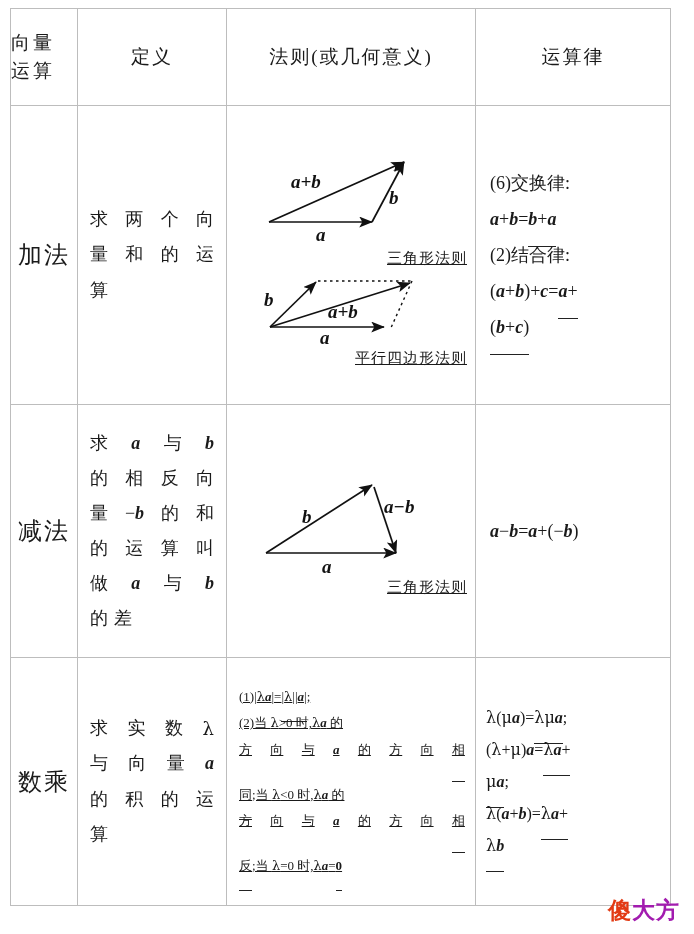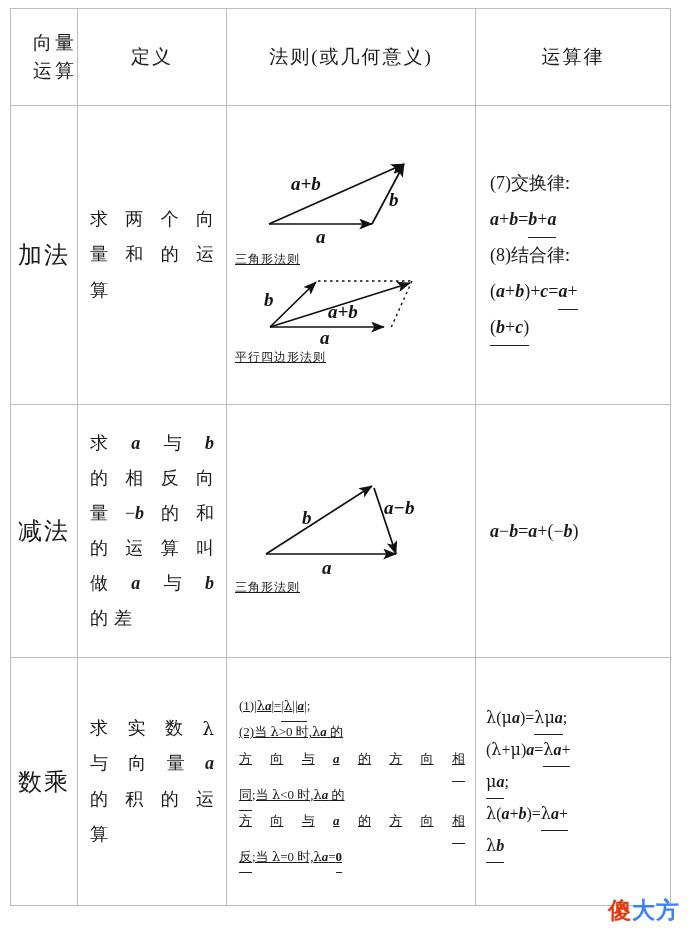--- a/index.html
+++ b/index.html
@@ -26,64 +26,64 @@
     color: #1a1a1a;
   }
 
   col.c1 { width: 67px; }
   col.c2 { width: 149px; }
   col.c3 { width: 249px; }
   col.c4 { width: 195px; }
 
   
   .hd { text-align: center; font-size: 19px; line-height: 1.45; letter-spacing: 2px; }
-  .hd-stack { display:flex; flex-direction:column; align-items:flex-end; justify-content:center; letter-spacing:3px;}
+  .hd-stack { display:flex; flex-direction:column; align-items:flex-start; justify-content:center; letter-spacing:3px;}
 
   
   .rowlab { text-align: center; font-size: 24px; letter-spacing: 2px; }
 
   
   .defbox { padding: 6px 12px; font-size: 18px; line-height: 1.95; }
   .jline {
     display: flex; justify-content: space-between;
     white-space: nowrap;
   }
   .jline.last { justify-content: flex-start; }
   .jline > span { display:inline-block; }
 
   
   .mi { font-style: italic; font-weight: bold; font-family:"Liberation Serif","DejaVu Serif",serif; }
   .gk { font-family: "DejaVu Serif", serif; font-style: normal; }
-  .ul { border-bottom: 1.6px solid #222; padding-bottom: 8px; }
+  .ul { border-bottom: 1.6px solid #222; padding-bottom: 17px; }
 
   
   .rulebox { padding: 4px 8px; text-decoration: underline; }
   .diagwrap { text-align: center; }
-  .diagcap { font-size: 12px; letter-spacing: 1px; text-align:left; margin-top: 1px; }
+  .diagcap { font-size: 15px; letter-spacing: 1px; text-align:right; margin-top: 1px; }
 
   
   .lawbox { padding: 6px 10px 6px 14px; font-size: 18px; line-height: 2.0; }
   .lawline { white-space: nowrap; }
 
   
   .smbox { padding: 4px 10px 4px 12px; font-size: 13px; line-height: 2.05; text-decoration: underline; }
   .smline { white-space: nowrap; }
   .smjust { display:flex; justify-content: space-between; white-space: nowrap; }
 
   .smlawbox { padding: 4px 8px 4px 10px; font-size: 16px; line-height: 2.0; }
 
   
   .watermark {
     position: absolute; right: 14px; bottom: 8px;
     font-size: 23px; font-weight: bold; letter-spacing: 1px;
     font-family: "DejaVu Sans", "Liberation Sans", sans-serif;
     white-space: nowrap;
   }
   .wm-red { color: #e23a13; }
-  .wm-dark { color: #3b82f6; }
+  .wm-dark { color: #a21caf; }
 
   svg { display: block; margin: 0 auto; }
 </style>
 </head>
 <body>
 
 <div id="root">
 
   <table class="vtable">
     <colgroup>
@@ -182,25 +182,25 @@
                 <text x="76" y="72" font-family="Liberation Serif, serif" font-size="19" font-style="italic" font-weight="bold" fill="#111">a</text>
               </svg>
               <div class="diagcap">平行四边形法则</div>
             </div>
 
           </div>
         </td>
 
         <td>
           <div class="lawbox">
-            <div class="lawline">(7)交换律:</div>
+            <div class="lawline">(6)交换律:</div>
             <div class="lawline">
               <span class="mi">a</span>+<span class="mi">b</span>=<span class="ul"><span class="mi">b</span>+<span class="mi">a</span></span>
             </div>
-            <div class="lawline">(8)结合律:</div>
+            <div class="lawline">(2)结合律:</div>
             <div class="lawline">
               (<span class="mi">a</span>+<span class="mi">b</span>)+<span class="mi">c</span>=<span class="ul"><span class="mi">a</span>+</span>
             </div>
             <div class="lawline">
               <span class="ul">(<span class="mi">b</span>+<span class="mi">c</span>)</span>
             </div>
           </div>
         </td>
       </tr>
 

